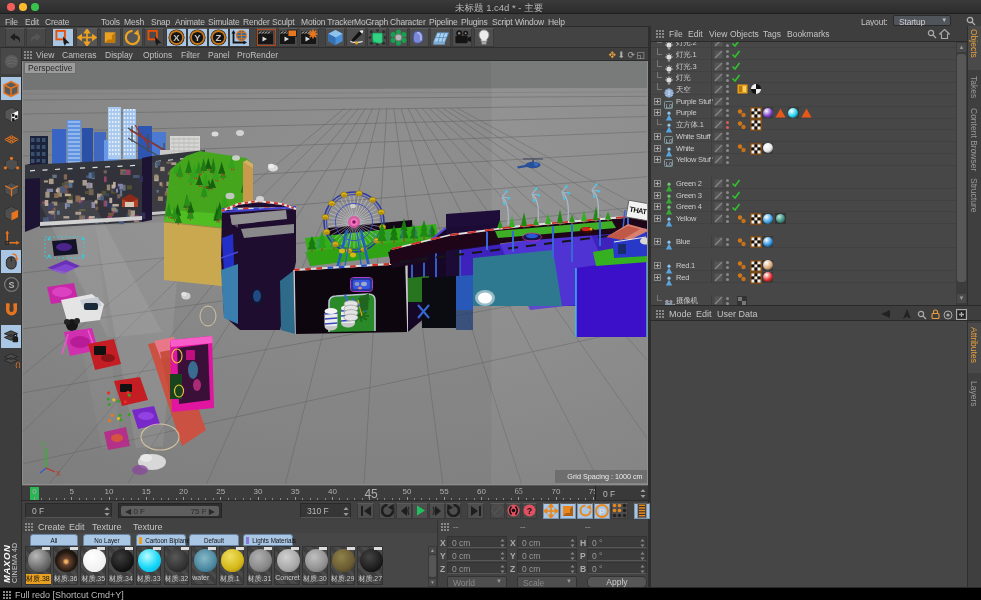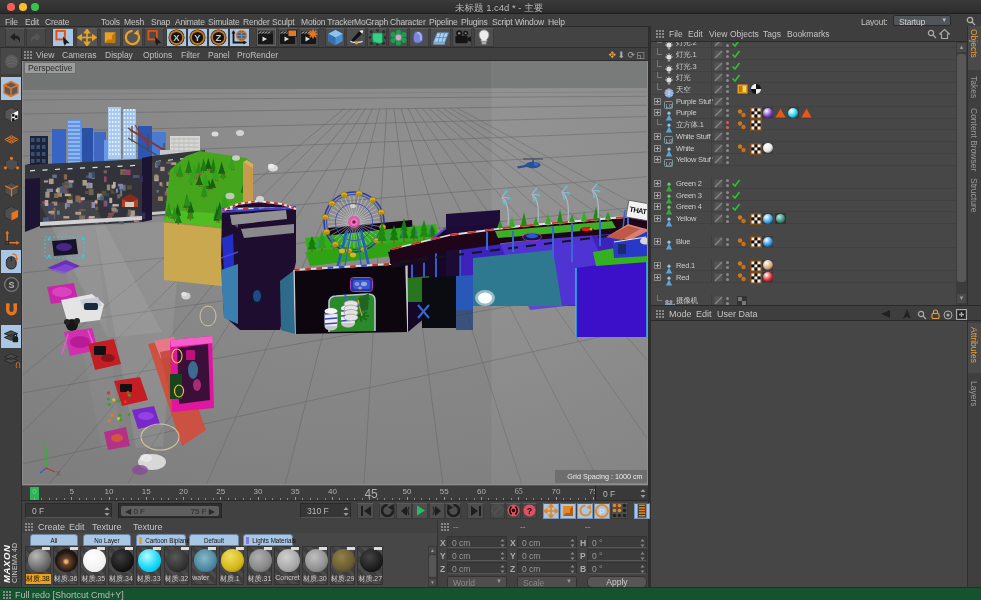--- a/index.html
+++ b/index.html
@@ -2348,21 +2348,21 @@
     <div class="abs" style="left:9px;top:56px;width:60px;height:11.5px;background:#4e4e4e;border:1px solid #333;border-radius:2px;font-size:8.5px;color:#888;">
       <span class="abs" style="left:5px;top:1px;">World</span>
       <span class="abs" style="right:4px;top:1px;font-size:6px;color:#999;">▼</span>
     </div>
     <div class="abs" style="left:79px;top:56px;width:60px;height:11.5px;background:#4e4e4e;border:1px solid #333;border-radius:2px;font-size:8.5px;color:#888;">
       <span class="abs" style="left:5px;top:1px;">Scale</span>
       <span class="abs" style="right:4px;top:1px;font-size:6px;color:#999;">▼</span>
     </div>
     <div class="abs" style="left:149px;top:56px;width:60px;height:11.5px;background:#565656;border:1px solid #333;border-radius:5px;font-size:8.5px;color:#ccc;text-align:center;line-height:10px;">Apply</div>
   </div>
-<div class="abs" style="left:0;top:587px;width:981px;height:13px;background:#14532d;border-top:1px solid #2a2a2a;font-size:9px;color:#bbb;">
+<div class="abs" style="left:0;top:587px;width:981px;height:13px;background:#000000;border-top:1px solid #2a2a2a;font-size:9px;color:#bbb;">
 <svg class="abs" style="left:3px;top:2.5px;" width="9" height="8">
       <g fill="#888">
         <rect width="2" height="2"></rect>
         <rect x="3" width="2" height="2"></rect>
         <rect x="6" width="2" height="2"></rect>
         <rect y="3" width="2" height="2"></rect>
         <rect x="3" y="3" width="2" height="2"></rect>
         <rect x="6" y="3" width="2" height="2"></rect>
         <rect y="6" width="2" height="2"></rect>
         <rect x="3" y="6" width="2" height="2"></rect>

